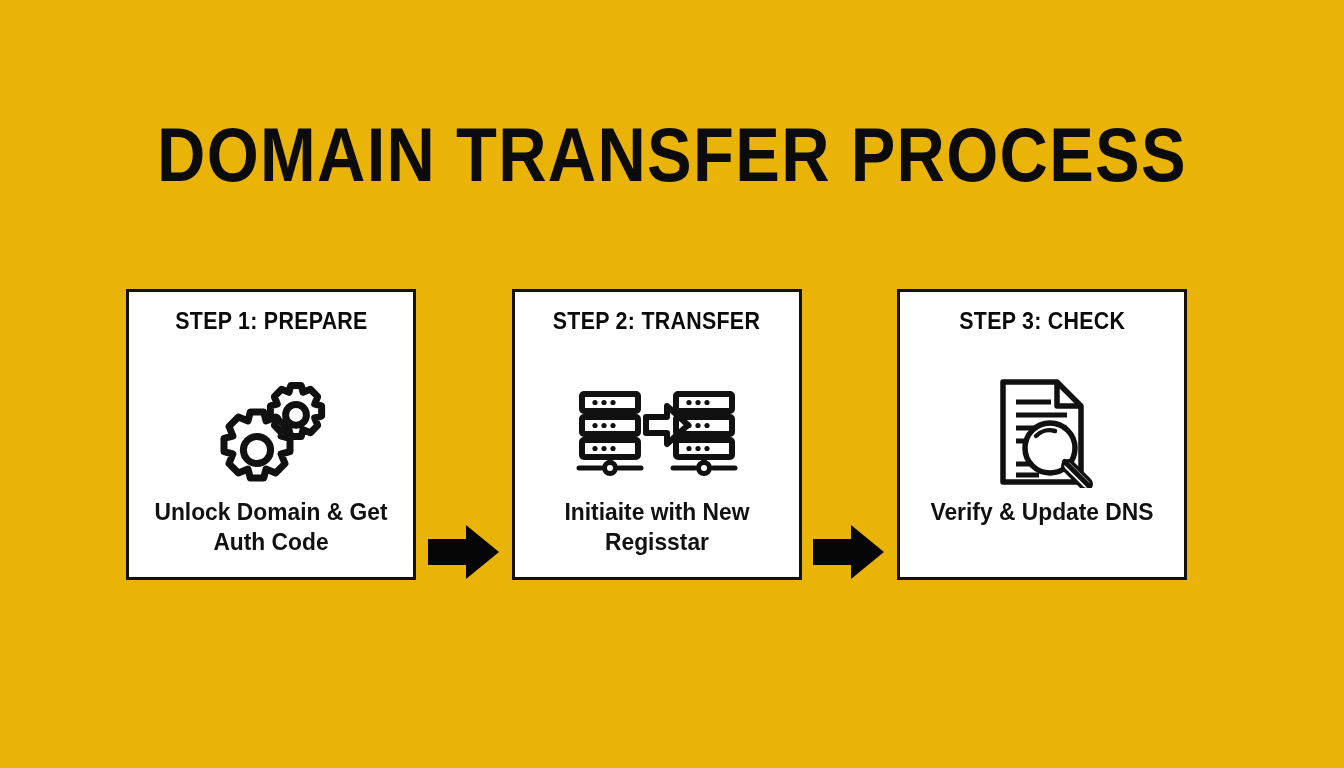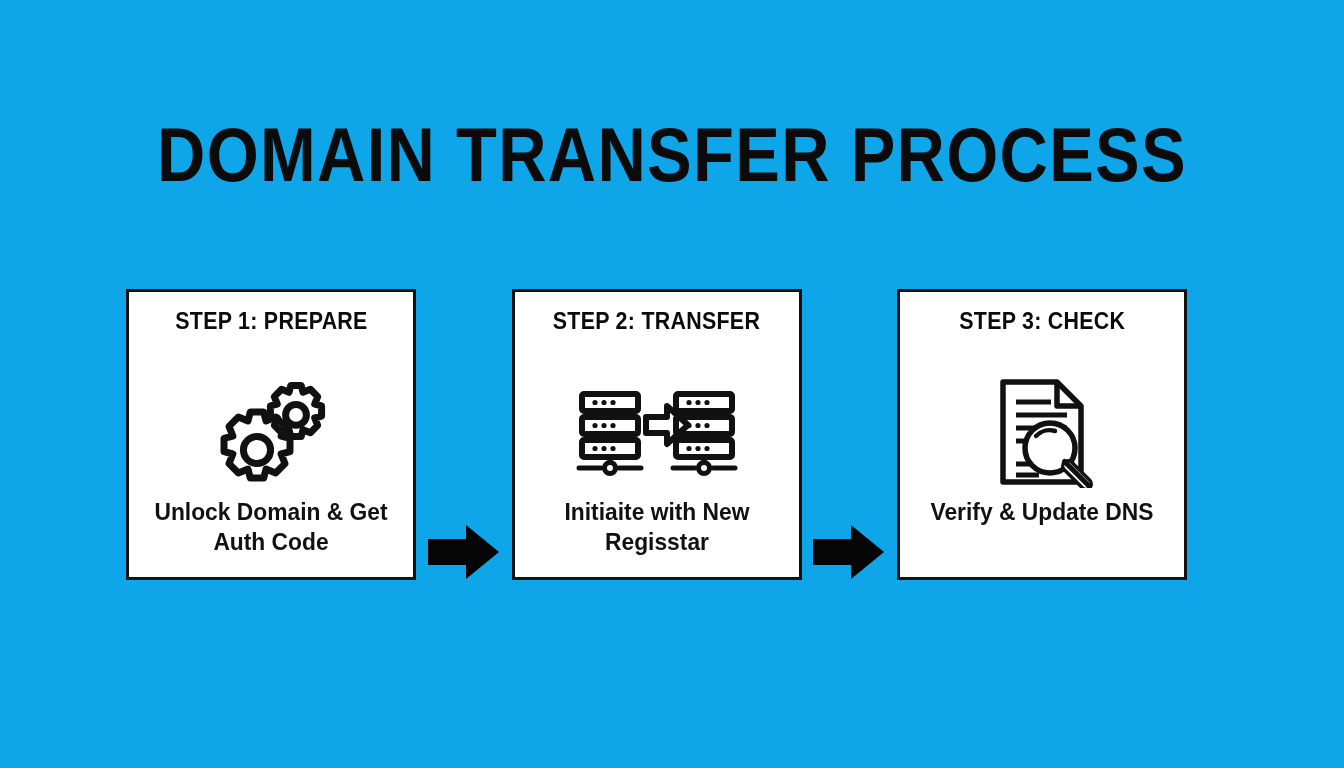--- a/index.html
+++ b/index.html
@@ -11,21 +11,21 @@
     width: 1344px;
     height: 768px;
     background: #fdfdfe;
     font-family: "Liberation Sans", sans-serif;
     overflow: hidden;
   }
   #canvas {
     position: relative;
     width: 1344px;
     height: 768px;
-    background: #0ea5e9;
+    background: #eab308;
   }
 
   
   #page-title {
     position: absolute;
     top: 112px;
     left: 0;
     width: 1344px;
     text-align: center;
     font-family: "Liberation Sans Narrow", "Liberation Sans", sans-serif;

